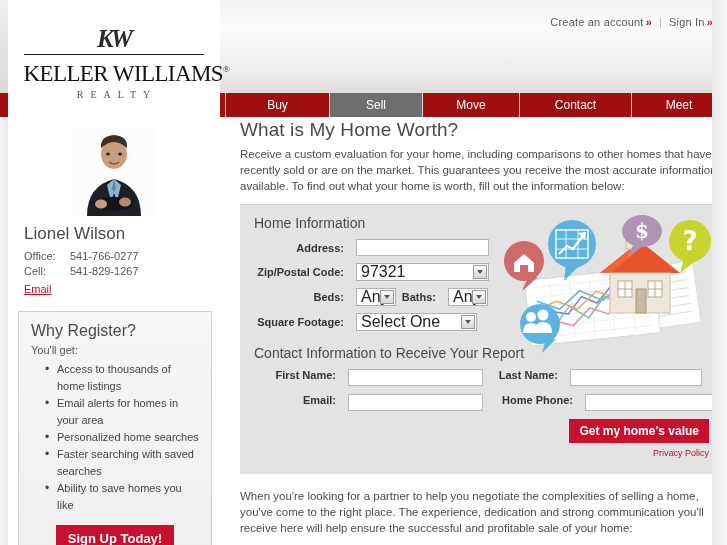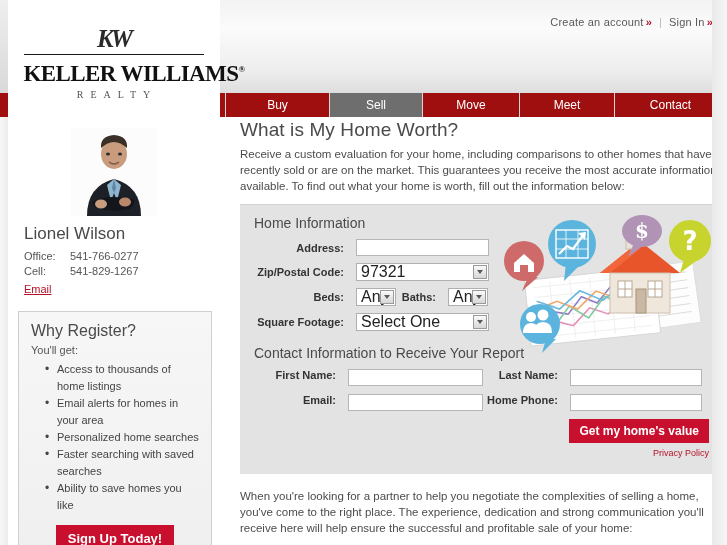--- a/index.html
+++ b/index.html
@@ -78,21 +78,21 @@
     letter-spacing: -3px;
     height: 24px;
   }
   .logo-rule {
     border-top: 1.5px solid #1a1a1a;
     margin: 2px 0 2px 0;
     width: 180px;
   }
   .logo-kw {
     font-family: "Liberation Serif", serif;
-    font-weight: bold;
+    font-weight: normal;
     font-size: 23px;
     color: #111;
     letter-spacing: -0.6px;
     line-height: 25px;
     white-space: nowrap;
   }
   .logo-kw .reg { font-size: 9px; vertical-align: super; }
   .logo-realty {
     font-family: "Liberation Serif", serif;
     font-size: 10px;
@@ -395,22 +395,22 @@
       <div class="logo-realty">REALTY</div>
     </div>
   </div>
 
   <div class="nav">
     <div class="nav-inner" id="nav-inner">
       <div class="nav-spacer"></div>
     <div class="nav-item first" style="width: 105px;">Buy</div>
         <div class="nav-item active" style="width: 93px;">Sell</div>
         <div class="nav-item" style="width: 97px;">Move</div>
+        <div class="nav-item" style="width: 112px;">Contact</div>
         <div class="nav-item" style="width: 95px;">Meet</div>
-        <div class="nav-item" style="width: 112px;">Contact</div>
       </div>
   </div>
 
   <div class="left-edge"></div>
 
   <div class="sidebar">
     <div class="agent-photo">
       <svg width="86" height="88" viewBox="0 0 86 88">
         <rect width="86" height="88" fill="#fcfcfc"></rect>
         <ellipse cx="43" cy="26" rx="13" ry="15" fill="#c99c7e"></ellipse>
@@ -580,40 +580,40 @@
         </div>
         <div class="fld-label" style="width:52px">Baths:</div>
         <div class="sel" style="width:40px">
           <span class="val">Any</span>
           <span class="arrow"></span>
         </div>
       </div>
 
       <div class="row">
         <div class="fld-label" style="width:116px">Square Footage:</div>
-        <div class="sel" style="width:133px">
+        <div class="sel" style="width:121px">
           <span class="val">Select One</span>
           <span class="arrow"></span>
         </div>
       </div>
 
       <div class="contact-sec">
         <div class="section-title">Contact Information to Receive Your Report</div>
 
         <div class="contact-row">
           <div class="fld-label" style="width:108px">First Name:</div>
           <input class="inp" type="text" style="width: 135px;" value="">
           <div class="fld-label" style="width:87px">Last Name:</div>
           <input class="inp" type="text" style="width: 132px;" value="">
         </div>
 
         <div class="contact-row">
           <div class="fld-label" style="width:108px">Email:</div>
           <input class="inp" type="text" style="width: 135px;" value="">
-          <div class="fld-label" style="width:87px">Home Phone:</div>
+          <div class="fld-label" style="width:102px">Home Phone:</div>
           <input class="inp" type="text" style="width: 132px;" value="">
         </div>
 
         <div class="submit-wrap">
           <button class="submit-btn">Get my home's value</button>
         </div>
         <a class="privacy" href="#">Privacy Policy</a>
       </div>
     </div>
 

